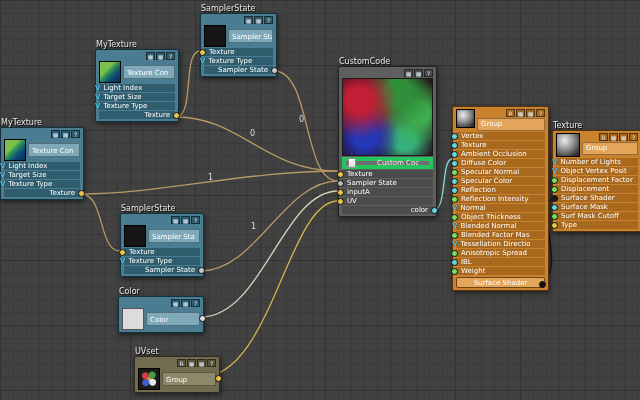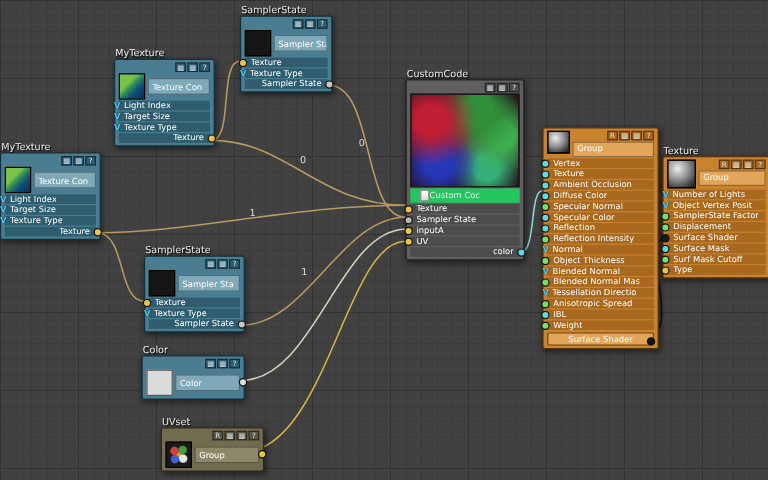--- a/index.html
+++ b/index.html
@@ -50,21 +50,21 @@
   .gray .port{background:#4c4c4c;}
   .codepreview{height:76px;margin:1px 2px;border:1px solid #1a1a1a;
     background:
       radial-gradient(circle at 18% 28%,#c01f35 0 14%,transparent 42%),
       radial-gradient(circle at 62% 18%,#2f8f3a 0 16%,transparent 44%),
       radial-gradient(circle at 85% 45%,#3fae4f 0 12%,transparent 38%),
       radial-gradient(circle at 25% 75%,#2438b8 0 13%,transparent 40%),
       radial-gradient(circle at 70% 80%,#35b07a 0 12%,transparent 36%),
       radial-gradient(circle at 45% 50%,#7a1030 0 18%,transparent 50%),
       #260a18;}
-  .codehdr{display:flex;align-items:center;gap:0;background:#6e6e6e;border:6px solid #22c55e;
+  .codehdr{display:flex;align-items:center;gap:21px;background:#6e6e6e;border:4px solid #22c55e;
            margin:1px 2px;height:12px;padding:0 2px;font-size:7px;color:#f0f0f0;box-sizing:border-box;}
   .pageicon{width:8px;height:10px;background:linear-gradient(#ffffff,#d8d8d8);
             border:1px solid #909090;flex:none;box-sizing:border-box;}
   
   .orange{background:#c9822e;border:1px solid #55330e;}
   .orange .hicon{background:#a8681e;}
   .orange .port{background:#a8681e;}
   .orange .typebar{background:#e2a55a;height:11px;line-height:11px;}
   .nheader{display:flex;gap:2px;margin:1px 2px;align-items:flex-start;}
   .hcol{flex:1;display:flex;flex-direction:column;gap:1px;}
@@ -347,21 +347,21 @@
         <div class="port in">
           <span class="pdot" style="background: rgb(122, 224, 99);"></span>
           <span class="plabel">Object Thickness</span>
         </div>
         <div class="port in">
           <span class="parrow" style="color: rgb(84, 198, 240);">V</span>
           <span class="plabel">Blended Normal</span>
         </div>
         <div class="port in">
           <span class="pdot" style="background: rgb(122, 224, 99);"></span>
-          <span class="plabel">Blended Normal Mas</span>
+          <span class="plabel">Blended Factor Mas</span>
         </div>
         <div class="port in">
           <span class="parrow" style="color: rgb(84, 198, 240);">V</span>
           <span class="plabel">Tessellation Directio</span>
         </div>
         <div class="port in">
           <span class="pdot" style="background: rgb(122, 224, 99);"></span>
           <span class="plabel">Anisotropic Spread</span>
         </div>
         <div class="port in">
@@ -397,21 +397,21 @@
         <div class="port in">
           <span class="parrow" style="color: rgb(84, 198, 240);">V</span>
           <span class="plabel">Number of Lights</span>
         </div>
         <div class="port in">
           <span class="parrow" style="color: rgb(84, 198, 240);">V</span>
           <span class="plabel">Object Vertex Posit</span>
         </div>
         <div class="port in">
           <span class="pdot" style="background: rgb(122, 224, 99);"></span>
-          <span class="plabel">SamplerState Factor</span>
+          <span class="plabel">Displacement Factor</span>
         </div>
         <div class="port in">
           <span class="pdot" style="background: rgb(122, 224, 99);"></span>
           <span class="plabel">Displacement</span>
         </div>
         <div class="port in">
           <span class="pdot" style="background: rgb(26, 26, 26);"></span>
           <span class="plabel">Surface Shader</span>
         </div>
         <div class="port in">

